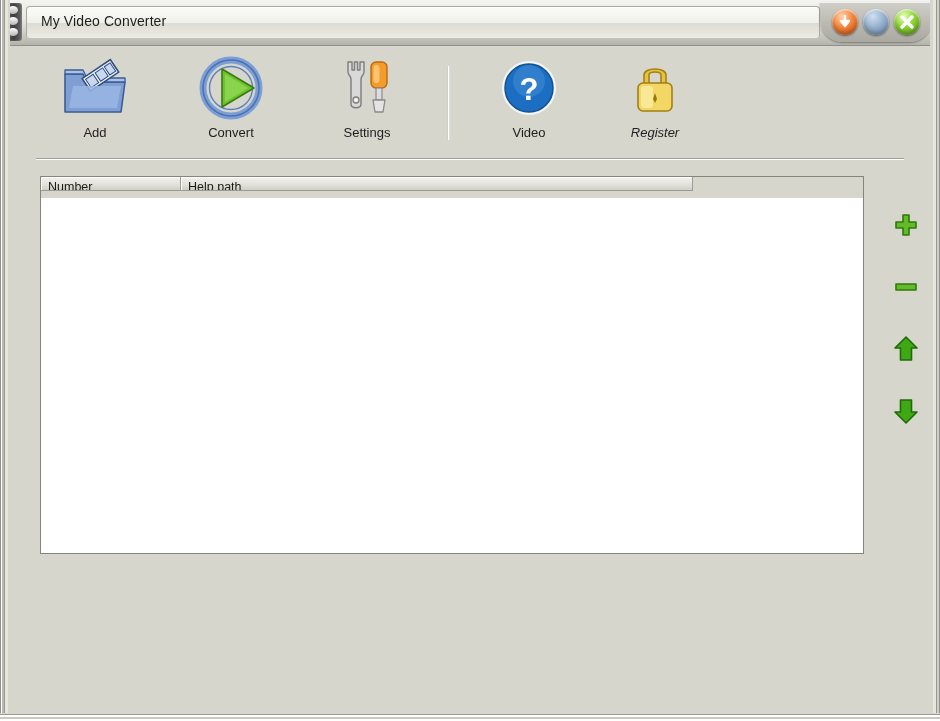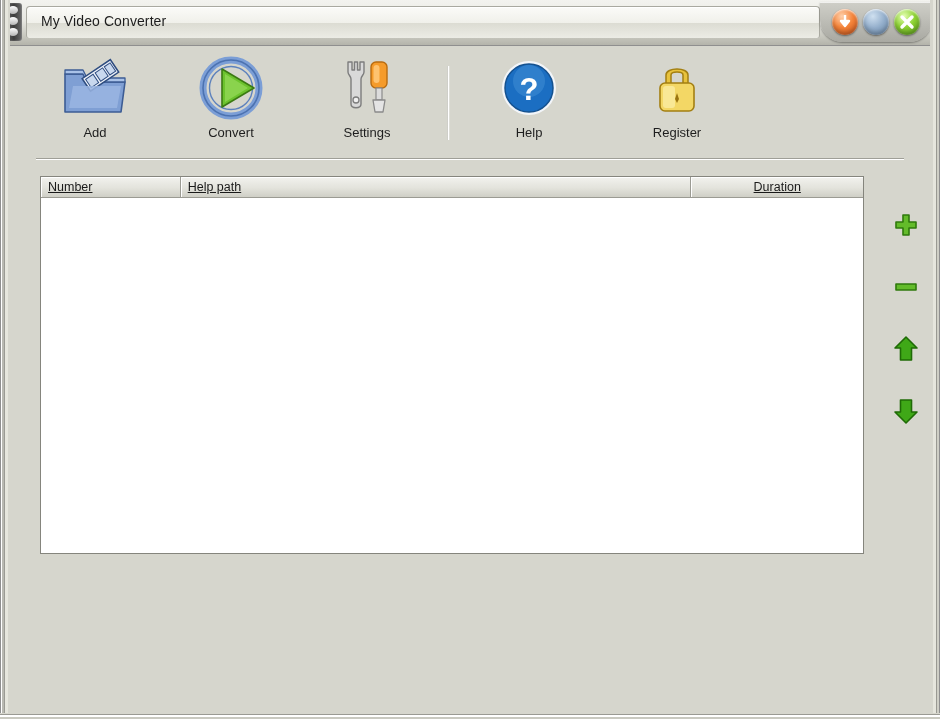--- a/index.html
+++ b/index.html
@@ -162,21 +162,21 @@
   }
   .tool .caption {
     font-size: 13px;
     color: #1e1e1e;
     margin-top: 1px;
   }
   #tool-add     { left: 32px; }
   #tool-convert { left: 168px; }
   #tool-settings{ left: 304px; }
   #tool-help    { left: 466px; }
-  #tool-register{ left: 614px; }
+  #tool-register{ left: 592px; font-style: italic; }
   #tool-buy     { left: 738px; }
 
   #tool-sep {
     position: absolute;
     left: 439px; top: 20px;
     width: 3px; height: 74px;
     background: linear-gradient(to right,#b6b6ad,#ffffff 50%,#cfcfc6);
   }
   #toolbar-rule {
     position: absolute;
@@ -198,21 +198,21 @@
   }
   #list-header {
     position: absolute;
     left: 0; top: 0;
     width: 100%;
     height: 21px;
     display: flex;
     background: #d6d6cd;
   }
   .col {
-    height: 21px;
+    height: 14px;
     box-sizing: border-box;
     background: linear-gradient(to bottom,#f2f2ee,#e3e3dc 55%,#cfcfc6);
     border-right: 1px solid #9b9b93;
     border-bottom: 1px solid #9b9b93;
     box-shadow: inset 1px 1px 0 #ffffff;
     font-size: 12.5px;
     color: #1a1a1a;
     line-height: 20px;
     padding: 0 7px;
     white-space: nowrap;
@@ -346,21 +346,21 @@
 
       <div class="tool" id="tool-help">
         <div class="glyph">
           <svg width="62" height="62" viewBox="0 0 62 62">
             <circle cx="31" cy="31" r="27" fill="#f2f5f9"></circle>
             <circle cx="31" cy="31" r="24" fill="#1b6ec2" stroke="#14518f" stroke-width="1.5"></circle>
             <circle cx="31" cy="24" r="16" fill="#3f8ed6" opacity=".55"></circle>
             <text x="31" y="43" font-family="Liberation Sans, sans-serif" font-size="31" font-weight="bold" fill="#ffffff" text-anchor="middle">?</text>
           </svg>
         </div>
-        <div class="caption">Help</div>
+        <div class="caption">Video</div>
       </div>
 
       <div class="tool" id="tool-register">
         <div class="glyph">
           <svg width="60" height="62" viewBox="0 0 60 62">
             <path d="M19 28 L19 18 C19 10 41 10 41 18 L41 28 L36 28 L36 18 C36 14 24 14 24 18 L24 28 Z" fill="#e8c23c" stroke="#a37f12" stroke-width="1.5" stroke-linejoin="round"></path>
             <rect x="13" y="26" width="34" height="28" rx="5" fill="#f3d765" stroke="#a37f12" stroke-width="1.6"></rect>
             <rect x="16" y="29" width="12" height="22" rx="3" fill="#fbeda6" opacity=".75"></rect>
             <path d="M30 36 L32 42 L30 46 L28 42 Z" fill="#9a7410"></path>
           </svg>
@@ -369,21 +369,20 @@
       </div>
 
     </div>
 
     <div id="toolbar-rule"></div>
 
     <div id="list-panel">
       <div id="list-header">
         <div class="col" id="col-number">Number</div>
         <div class="col" id="col-path">Help path</div>
-        <div class="col" id="col-dur">Duration</div>
       </div>
       <div id="list-body"></div>
     </div>
 
     <div id="side-actions">
 
       <div class="side-btn">
         <svg width="26" height="26" viewBox="0 0 26 26">
           <path d="M10 3 L16 3 L16 10 L23 10 L23 16 L16 16 L16 23 L10 23 L10 16 L3 16 L3 10 L10 10 Z" fill="#63bb2a" stroke="#2f7a0c" stroke-width="1.6" stroke-linejoin="round"></path>
         </svg>

